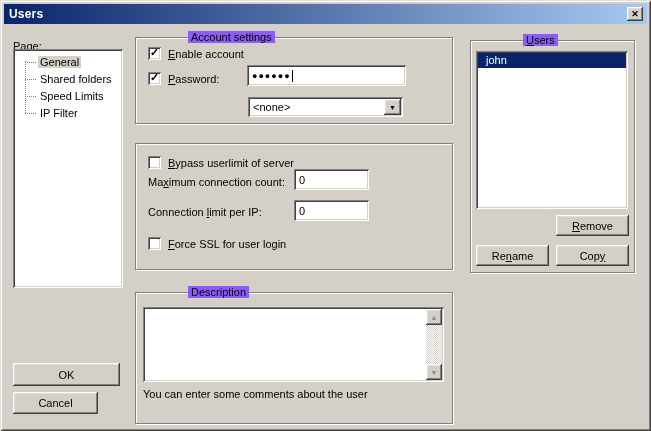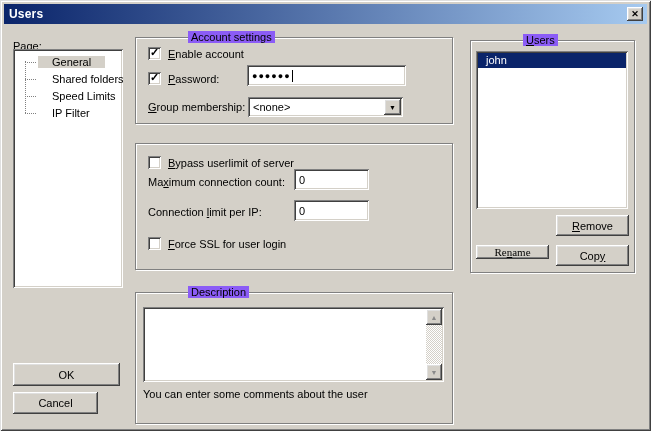--- a/index.html
+++ b/index.html
@@ -102,21 +102,21 @@
     border-left: 1px dotted #808080;
   }
   .tree-item {
     position: relative; height: 17px; line-height: 17px;
     padding-left: 25px; white-space: nowrap; cursor: default;
   }
   .tree-item::before {
     content: ""; position: absolute; left: 12px; top: 8px; width: 11px;
     border-top: 1px dotted #808080;
   }
-  .tree-item .ti-label { padding: 0 14px; }
+  .tree-item .ti-label { padding: 0 2px; }
   .tree-item.selected .ti-label { background: #d4d0c8; }
   
   .userlist {
     position: absolute; left: 5px; top: 10px; width: 152px; height: 158px;
     background: #fff;
     box-shadow: inset 1px 1px #808080, inset -1px -1px #fff,
                 inset 2px 2px #404040, inset -2px -2px #d4d0c8;
     padding: 2px; overflow: hidden;
   }
   .user-item { height: 15px; line-height: 15px; padding-left: 8px; cursor: default; }
@@ -181,21 +181,20 @@
 
     <span class="checkbox" style="left:12px; top:34px;">
       <span class="mark">✓</span>
     </span>
     <span class="label" style="left:32px; top:35px;"><u>P</u>assword:</span>
     <div class="field" style="left:111px; top:27px; width:159px; height:21px;">
       <span class="pw">●●●●●●</span>
         <span class="caret"></span>
     </div>
 
-    <span class="label" style="left:12px; top:63px;"><u>G</u>roup membership:</span>
     <div class="field" style="left:112px; top:59px; width:155px; height:20px;">
       <span>&lt;none&gt;</span>
       <span class="combo-arrow">
         <span>▼</span>
       </span>
     </div>
   </div>
 
   <div class="group" style="left:135px; top:143px; width:318px; height:127px;">
     <span class="checkbox" style="left:12px; top:12px;"></span>
@@ -234,21 +233,21 @@
   <div class="group" style="left:470px; top:40px; width:165px; height:233px;">
     <span class="legend"><u>U</u>sers</span>
     <div class="userlist">
       <div class="user-item selected">
         <span>john</span>
       </div>
     </div>
     <div class="btn" style="left:85px; top:174px; width:73px; height:21px;">
       <span><u>R</u>emove</span>
     </div>
-    <div class="btn" style="left:5px; top:204px; width:73px; height:14px;font-family:Liberation Serif, serif;">
+    <div class="btn" style="left:5px; top:204px; width:73px; height:21px;">
       <span>Re<u>n</u>ame</span>
     </div>
     <div class="btn" style="left:85px; top:204px; width:73px; height:21px;">
       <span>Cop<u>y</u></span>
     </div>
   </div>
 
   <div class="btn" style="left:13px; top:363px; width:107px; height:23px;">
     <span>OK</span>
   </div>

